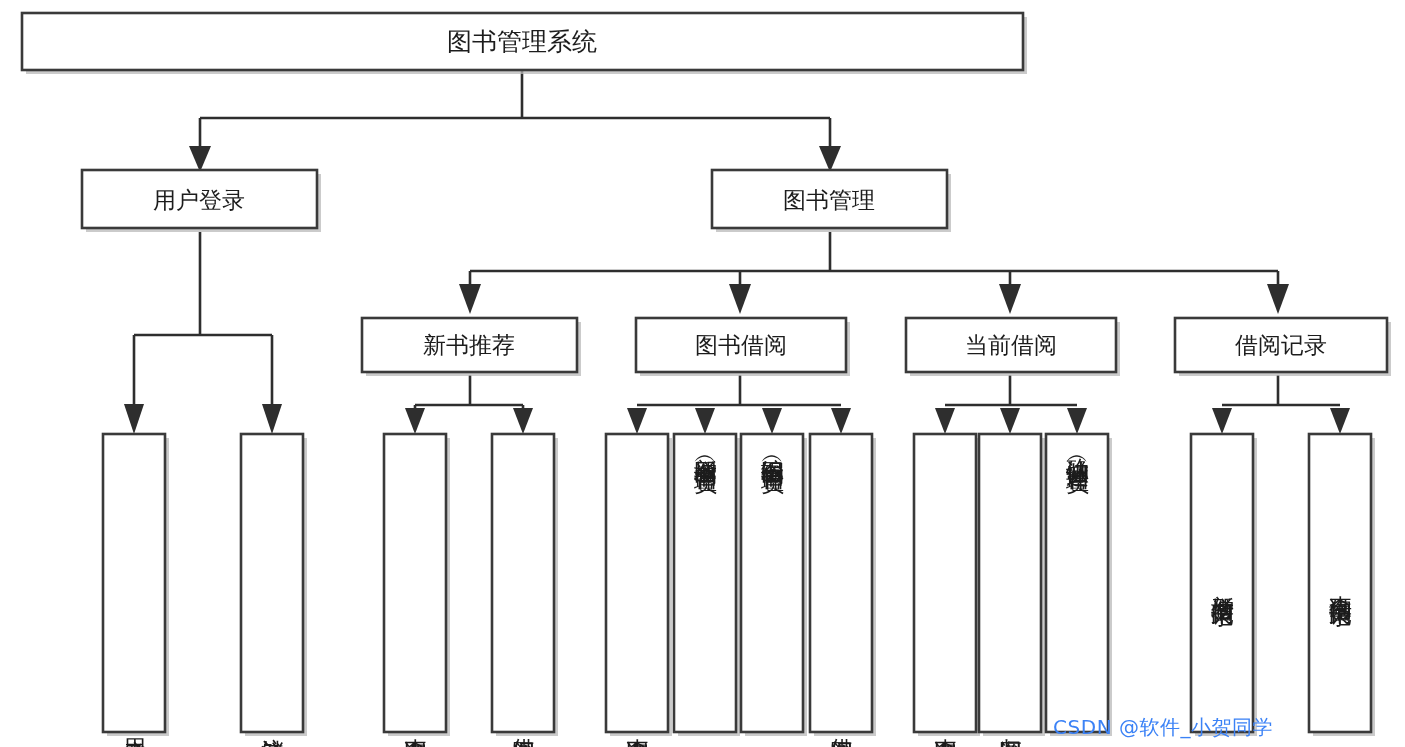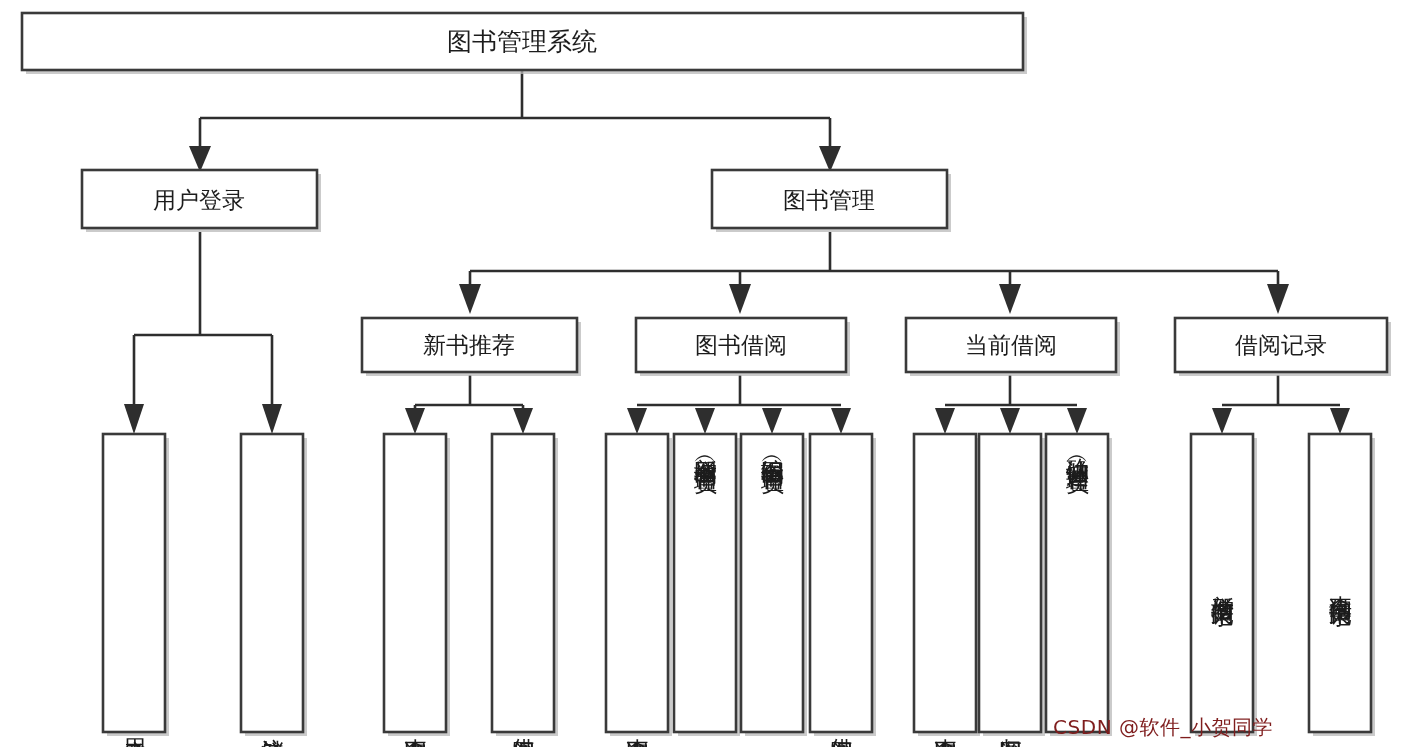--- a/index.html
+++ b/index.html
@@ -76,21 +76,21 @@
     color: #1c1c1c;
     white-space: nowrap;
     padding-bottom: 4px;
   }
   #watermark {
     position: absolute;
     right: 10px;
     bottom: 6px;
     font-family: "DejaVu Sans", "Liberation Sans", sans-serif;
     font-size: 20px;
-    color: #7f1d1d;
+    color: #3b82f6;
     letter-spacing: 0.5px;
     white-space: nowrap;
     pointer-events: none;
   }
 </style>
 </head>
 <body>
 
 <div id="diagram-root">
 

